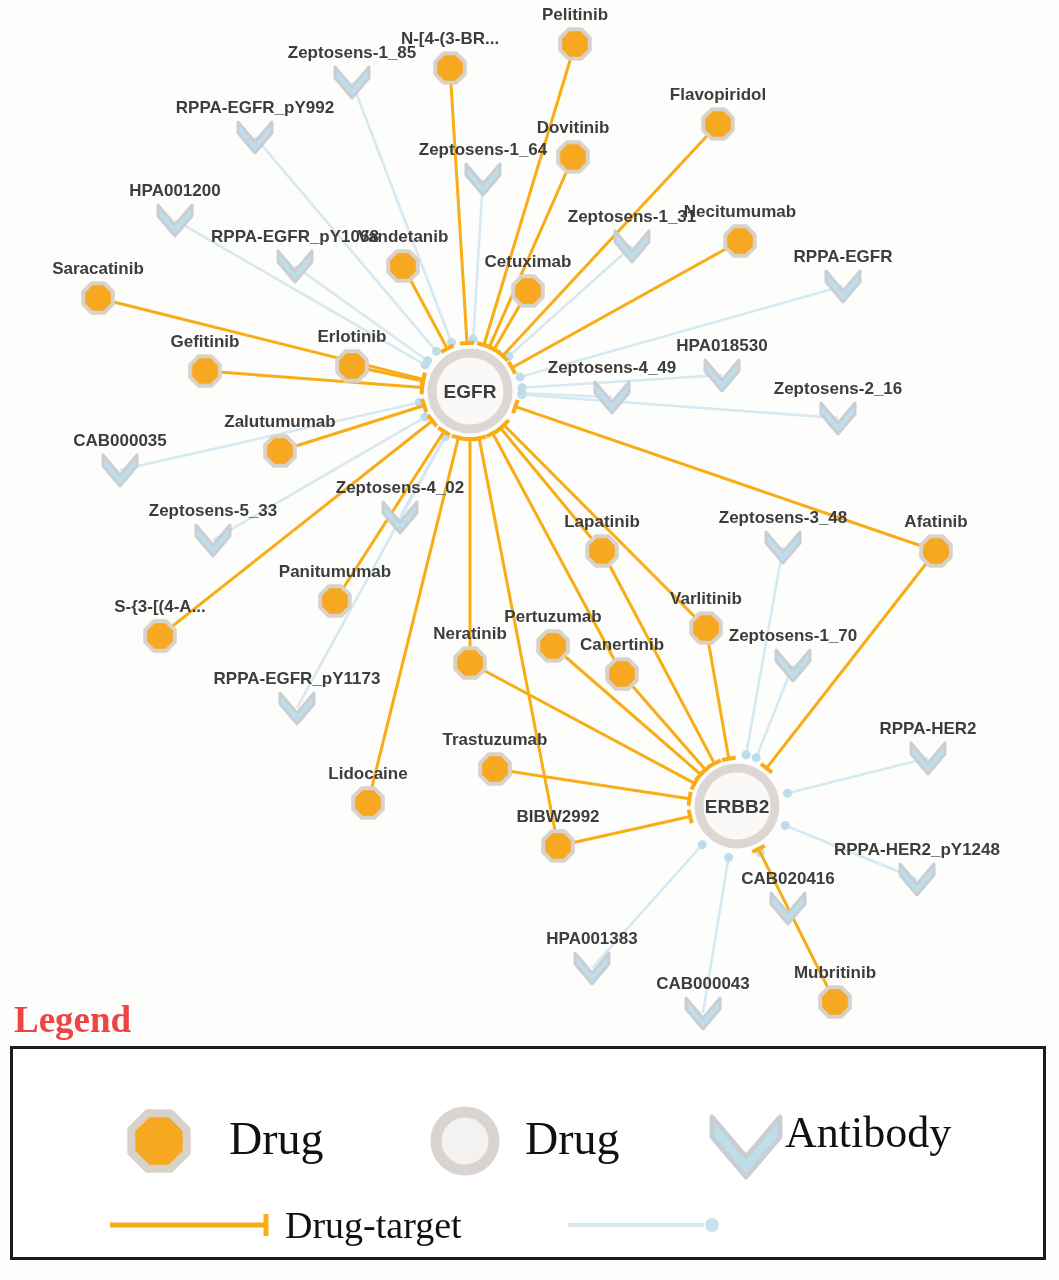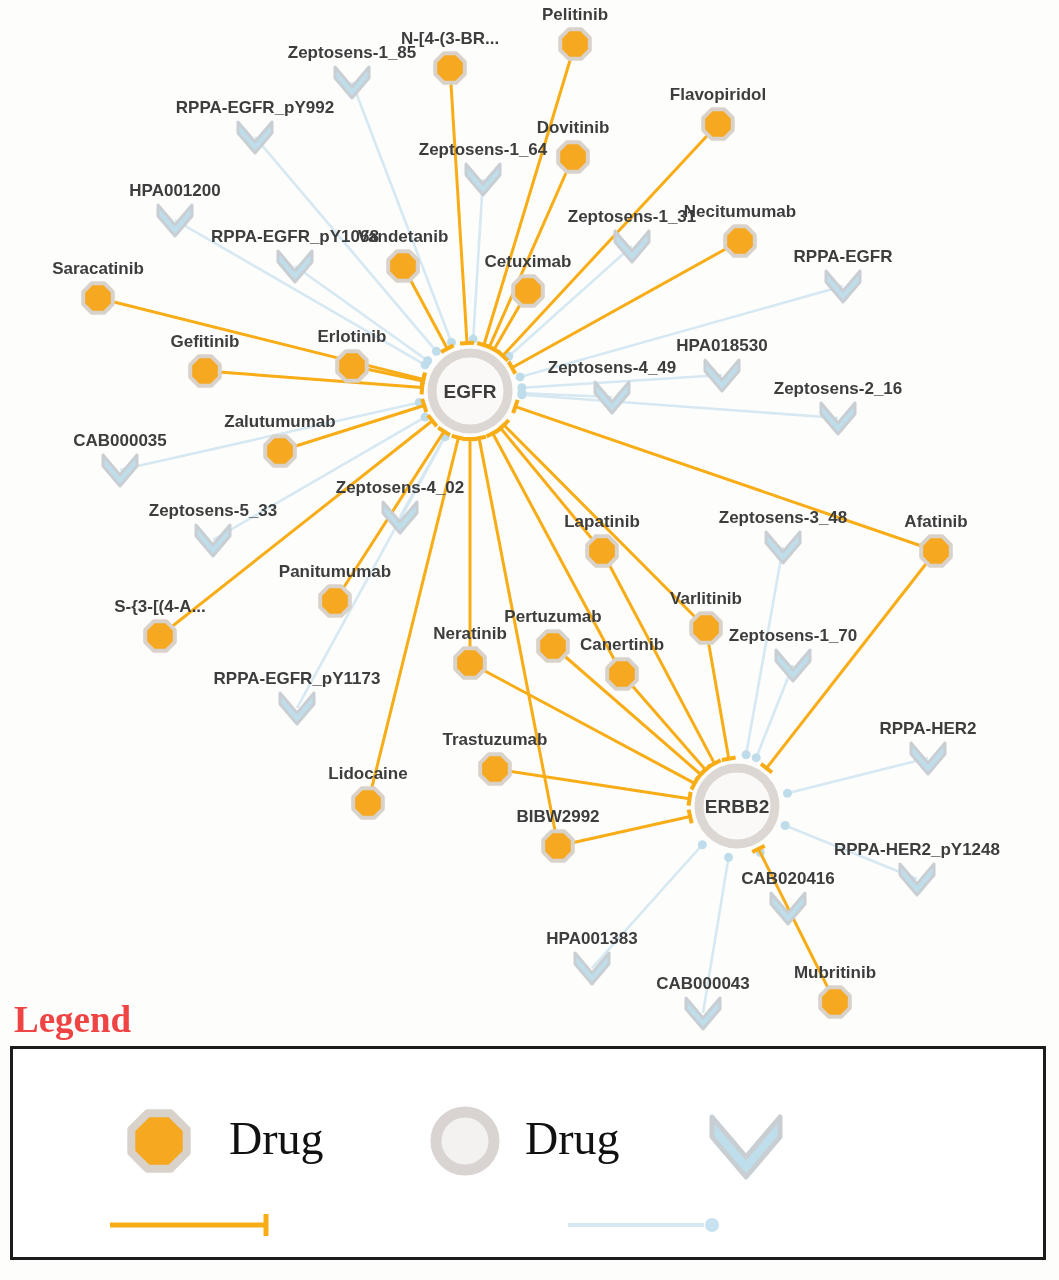--- a/index.html
+++ b/index.html
@@ -247,24 +247,26 @@
     <span class="abs lt1" style="left:216px;top:63px">Drug</span>
 
     <svg class="abs" style="left:410px;top:50px" width="84" height="84" viewBox="0 0 84 84">
       <circle cx="42" cy="42" r="29" fill="#F4F2F0" stroke="#D9D4D1" stroke-width="11"></circle>
     </svg>
     <span class="abs lt1" style="left:512px;top:63px">Drug</span>
 
     <svg class="abs" style="left:691px;top:50px" width="84" height="84" viewBox="0 0 84 84">
       <path d="M 8 18 L 42 58 L 76 18 L 76 38 L 42 78 L 8 38 Z" fill="#BFDEEC" stroke="#C9CED3" stroke-width="5" stroke-linejoin="round"></path>
     </svg>
+    <span class="abs lt1" style="left:772px;top:58px;font-size:44px">Antibody</span>
 
     <svg class="abs" style="left:95px;top:163px" width="175" height="26">
       <line x1="2" y1="13" x2="158" y2="13" stroke="#F8AC15" stroke-width="5"></line>
       <line x1="158" y1="2" x2="158" y2="24" stroke="#F8AC15" stroke-width="5"></line>
     </svg>
+    <span class="abs lt2" style="left:272px;top:154px">Drug-target</span>
 
     <svg class="abs" style="left:553px;top:163px" width="160" height="26">
       <line x1="2" y1="13" x2="138" y2="13" stroke="#D6E8F1" stroke-width="4"></line>
       <circle cx="146" cy="13" r="7" fill="#C9E2EF"></circle>
     </svg>
   </div>
 </div>
 
 </body></html>

